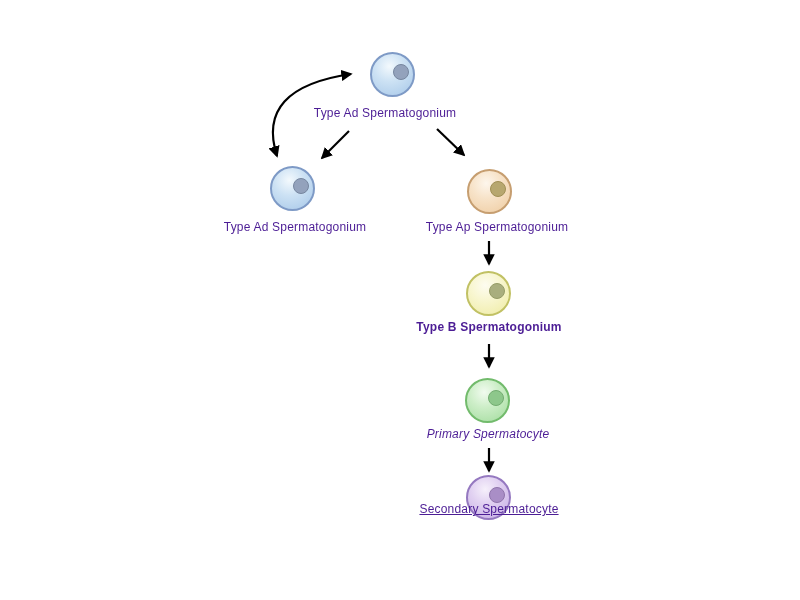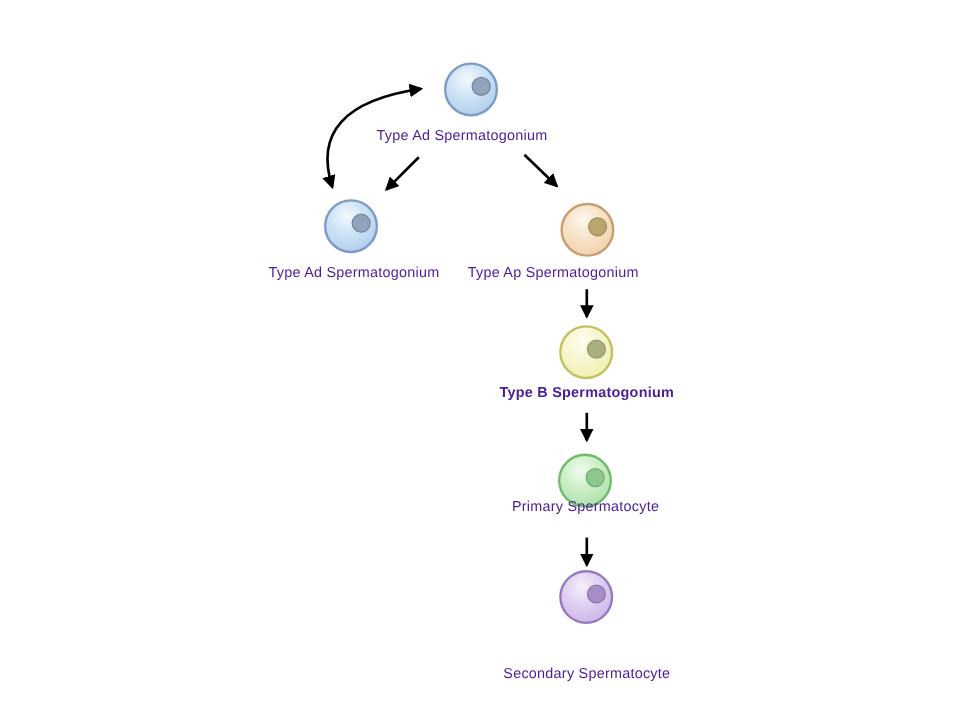--- a/index.html
+++ b/index.html
@@ -112,21 +112,21 @@
   </div>
 
   <div class="cell cell-purple" style="left:466px; top:475px;">
     <div class="nucleus"></div>
   </div>
 
   <div class="node-label" style="left:385px; top:106px;">Type Ad Spermatogonium</div>
 
   <div class="node-label" style="left:295px; top:220px;">Type Ad Spermatogonium</div>
 
-  <div class="node-label" style="left:461px; top:220px;">Type Ap Spermatogonium</div>
+  <div class="node-label" style="left:497px; top:220px;">Type Ap Spermatogonium</div>
 
   <div class="node-label" style="left:489px; top:320px;font-weight:bold;">Type B Spermatogonium</div>
 
-  <div class="node-label" style="left:488px; top:415px;">Primary Spermatocyte</div>
+  <div class="node-label" style="left:488px; top:427px;font-style:italic;">Primary Spermatocyte</div>
 
-  <div class="node-label" style="left:489px; top:554px;">Secondary Spermatocyte</div>
+  <div class="node-label" style="left:489px; top:502px;text-decoration:underline;">Secondary Spermatocyte</div>
 
 </div>
 
 </body></html>

